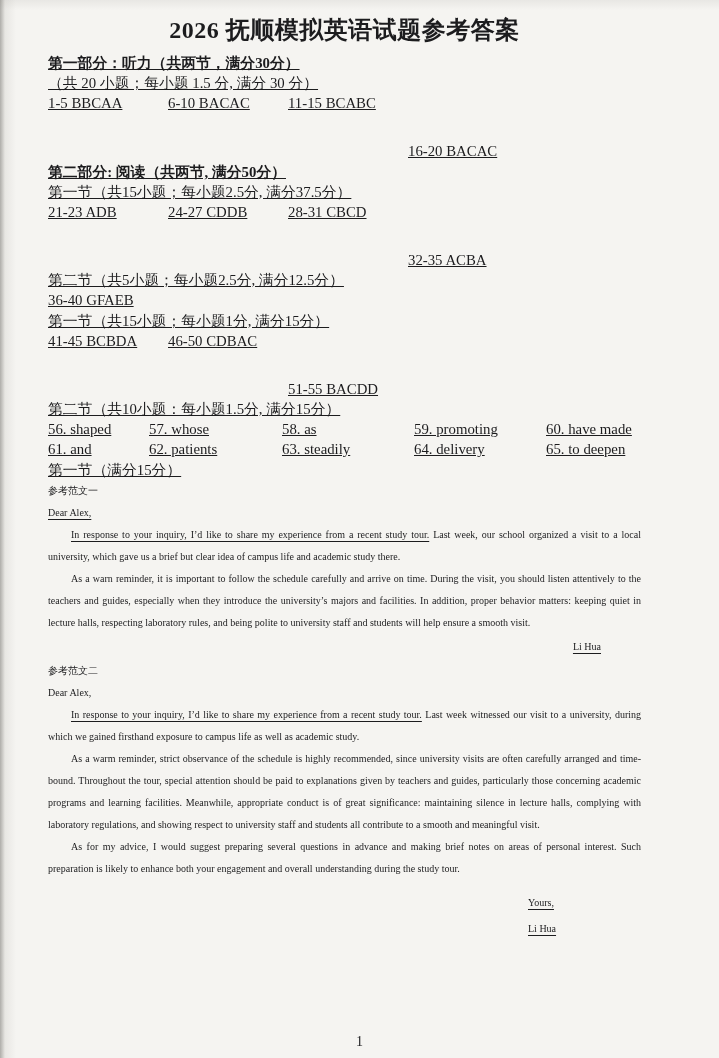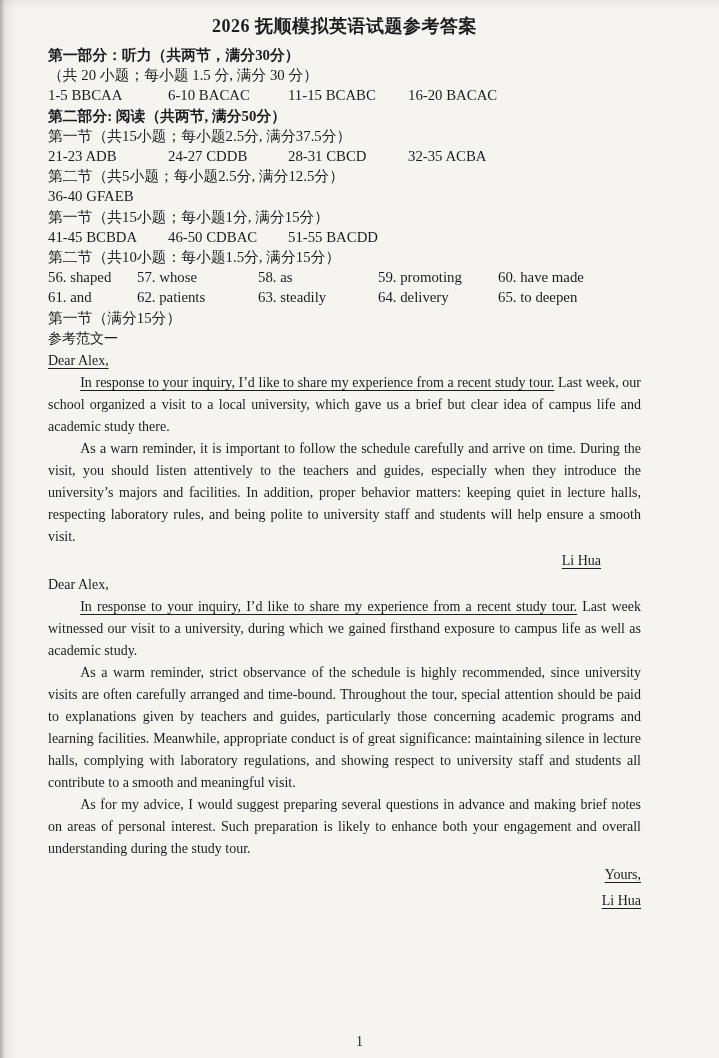--- a/index.html
+++ b/index.html
@@ -11,45 +11,45 @@
     background:
       linear-gradient(90deg, rgba(105,103,98,0.50) 0px, rgba(185,183,177,0.22) 5px, rgba(246,245,242,0) 16px),
       linear-gradient(180deg, rgba(140,138,132,0.12) 0px, rgba(0,0,0,0) 10px),
       #f5f4f1;
     font-family: "Liberation Serif", "DejaVu Serif", serif;
   }
   .page { padding: 14px 78px 0 48px; }
 
   .title {
     margin: 0 0 7px 0;
-    font-size: 18px;
+    font-size: 24px;
     font-weight: bold;
     text-align: center;
     letter-spacing: .5px;
   }
 
   .akey { font-size: 14.8px; }
-  .akey .line { line-height: 20.2px; white-space: nowrap; }
+  .akey .line { line-height: 20.2px; white-space: nowrap; text-decoration: underline; }
   .akey .bold { font-weight: bold; }
   .ans-row { display: flex; }
   .ans-row span { display: inline-block; width: 120px; }
-  .ans-row span:last-child { width: auto; }
-  .fill-row { display: grid; grid-template-columns: 89px 121px 120px 120px 1fr; }
+  .ans-row span:last-child { width: auto; margin-top: 48px; }
+  .fill-row { display: grid; grid-template-columns: 89px 121px 120px 120px 1fr; gap: 12px; }
 
-  .essay { font-size: 14px; }
+  .essay { font-size: 10px; }
   .essay .label, .essay .salutation { line-height: 22px; }
   .essay p {
     margin: 0;
     line-height: 22px;
     text-align: justify;
     text-indent: 2.3em;
   }
   .uline { text-decoration: underline; text-underline-offset: 3px; }
   .sig-right { line-height: 26px; text-align: right; padding-right: 40px; }
-  .closing-block { margin-left: 480px; line-height: 26px; margin-top: 2px; text-align: right; }
+  .closing-block { margin-left: 480px; line-height: 26px; margin-top: 10px; }
   .closing-block div { white-space: nowrap; }
 
   .page-num {
     position: absolute;
     left: 0; right: 0;
     bottom: 8px;
     text-align: center;
     font-size: 14px;
   }
 </style>
@@ -109,20 +109,21 @@
 
   <div class="essay">
     <div class="label">参考范文一</div>
     <div class="salutation"><span class="uline">Dear Alex,</span></div>
     <p><span class="uline">In response to your inquiry, I’d like to share my experience from a recent study tour.</span><span> Last week, our school organized a visit to a local university, which gave us a brief but clear idea of campus life and academic study there.</span></p>
     <p>As a warn reminder, it is important to follow the schedule carefully and arrive on time. During the visit, you should listen attentively to the teachers and guides, especially when they introduce the university’s majors and facilities. In addition, proper behavior matters: keeping quiet in lecture halls, respecting laboratory rules, and being polite to university staff and students will help ensure a smooth visit.</p>
     <div class="sig-right"><span class="uline">Li Hua</span></div>
   </div>
 
   <div class="essay">
+    <div class="label">参考范文二</div>
     <div class="salutation">Dear Alex,</div>
     <p><span class="uline">In response to your inquiry, I’d like to share my experience from a recent study tour.</span><span> Last week witnessed our visit to a university, during which we gained firsthand exposure to campus life as well as academic study.</span></p>
     <p>As a warm reminder, strict observance of the schedule is highly recommended, since university visits are often carefully arranged and time-bound. Throughout the tour, special attention should be paid to explanations given by teachers and guides, particularly those concerning academic programs and learning facilities. Meanwhile, appropriate conduct is of great significance: maintaining silence in lecture halls, complying with laboratory regulations, and showing respect to university staff and students all contribute to a smooth and meaningful visit.</p>
     <p>As for my advice, I would suggest preparing several questions in advance and making brief notes on areas of personal interest. Such preparation is likely to enhance both your engagement and overall understanding during the study tour.</p>
     <div class="closing-block">
       <div><span class="uline">Yours,</span></div>
       <div><span class="uline">Li Hua</span></div>
     </div>
   </div>
 

